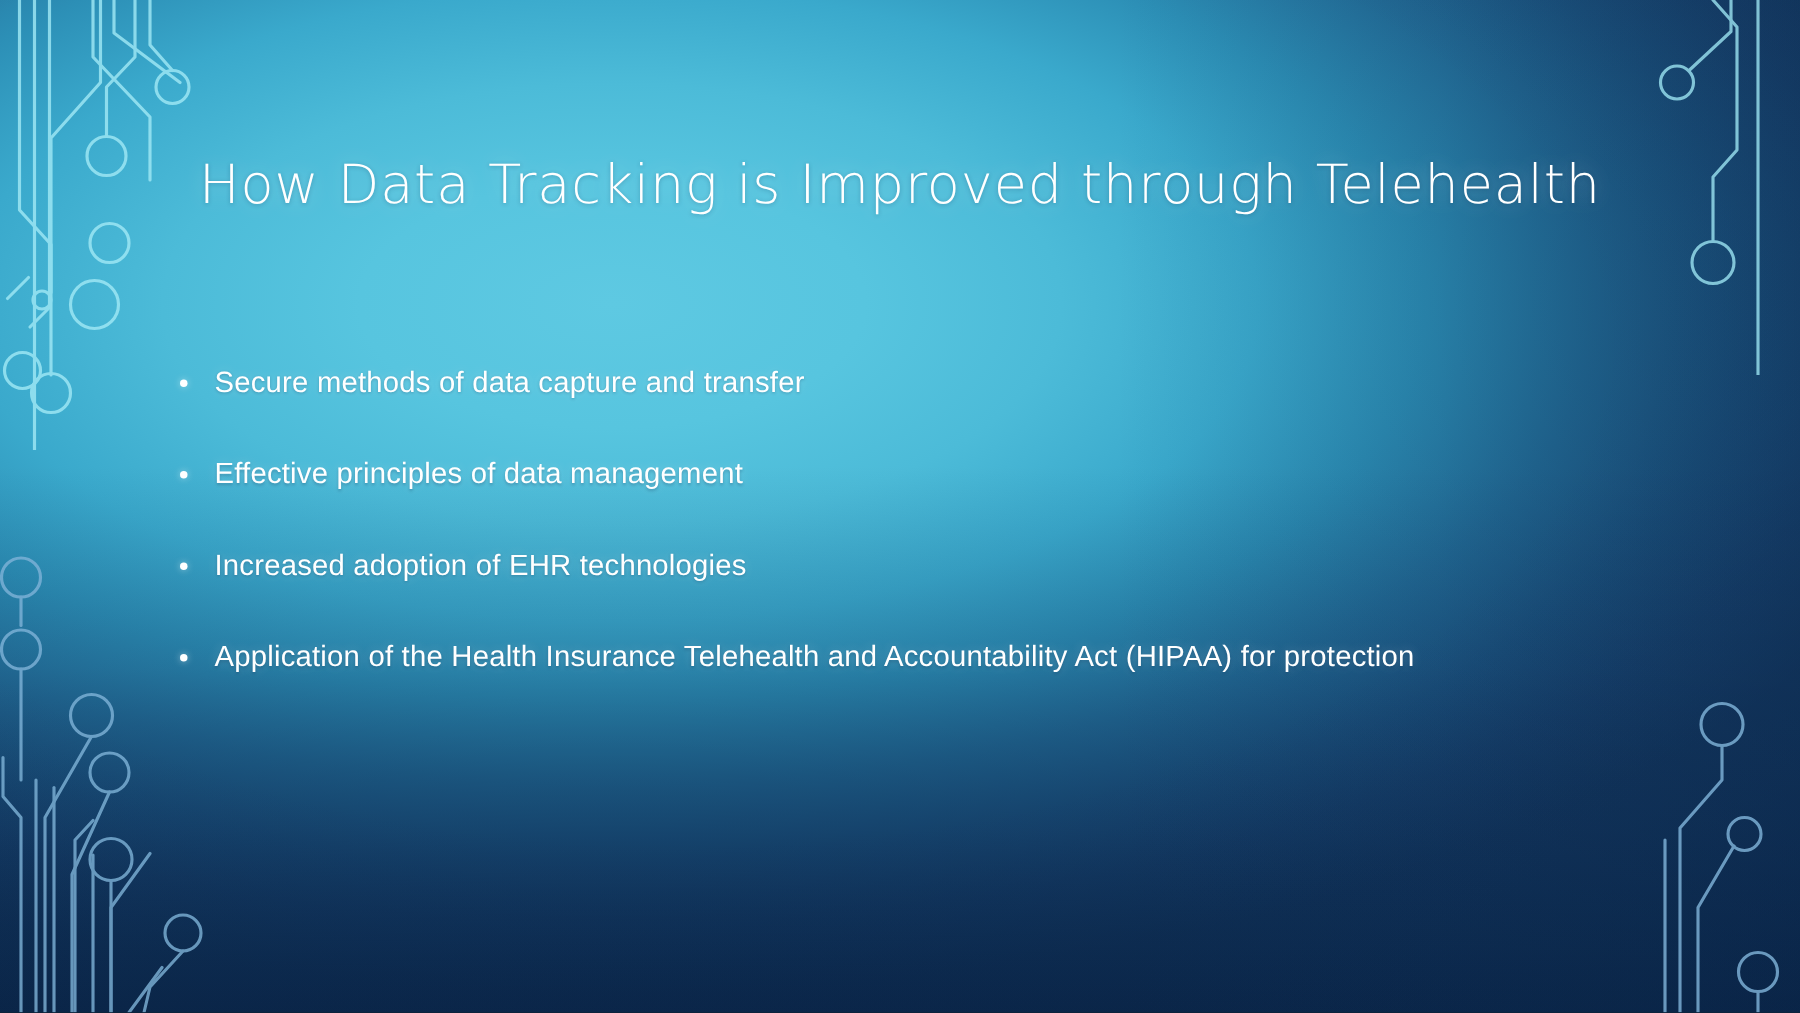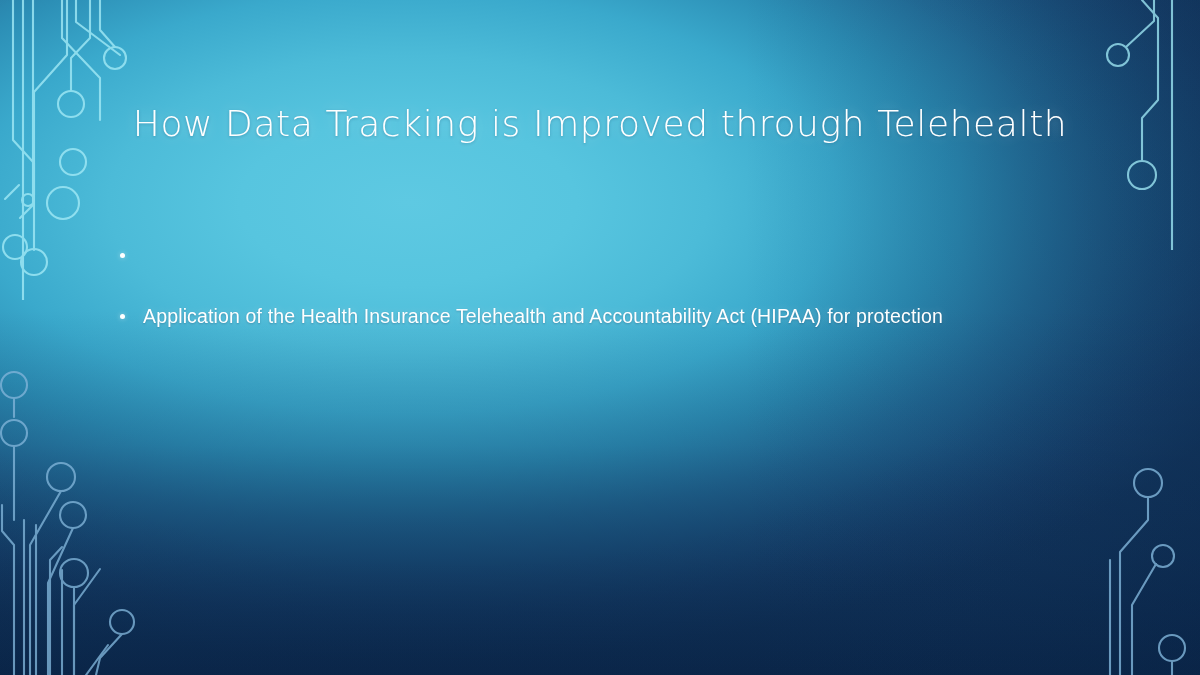--- a/index.html
+++ b/index.html
@@ -200,20 +200,29 @@
       <circle cx="92" cy="218" r="13"></circle>
       <path d="M92 231 V245"></path>
     </svg>
   </div>
 
   <div id="title">How Data Tracking is Improved through Telehealth</div>
 
   <ul id="bullet-list">
     <li>
       <span class="dot"></span>
+      <span>Secure methods of data capture and transfer</span>
+    </li>
+    <li>
+      <span class="dot"></span>
+      <span>Effective principles of data management</span>
+    </li>
+    <li>
+      <span class="dot"></span>
+      <span>Increased adoption of EHR technologies</span>
     </li>
     <li>
       <span class="dot"></span>
       <span>Application of the Health Insurance Telehealth and Accountability Act (HIPAA) for protection</span>
     </li>
   </ul>
 
 </div>
 
 </body></html>

